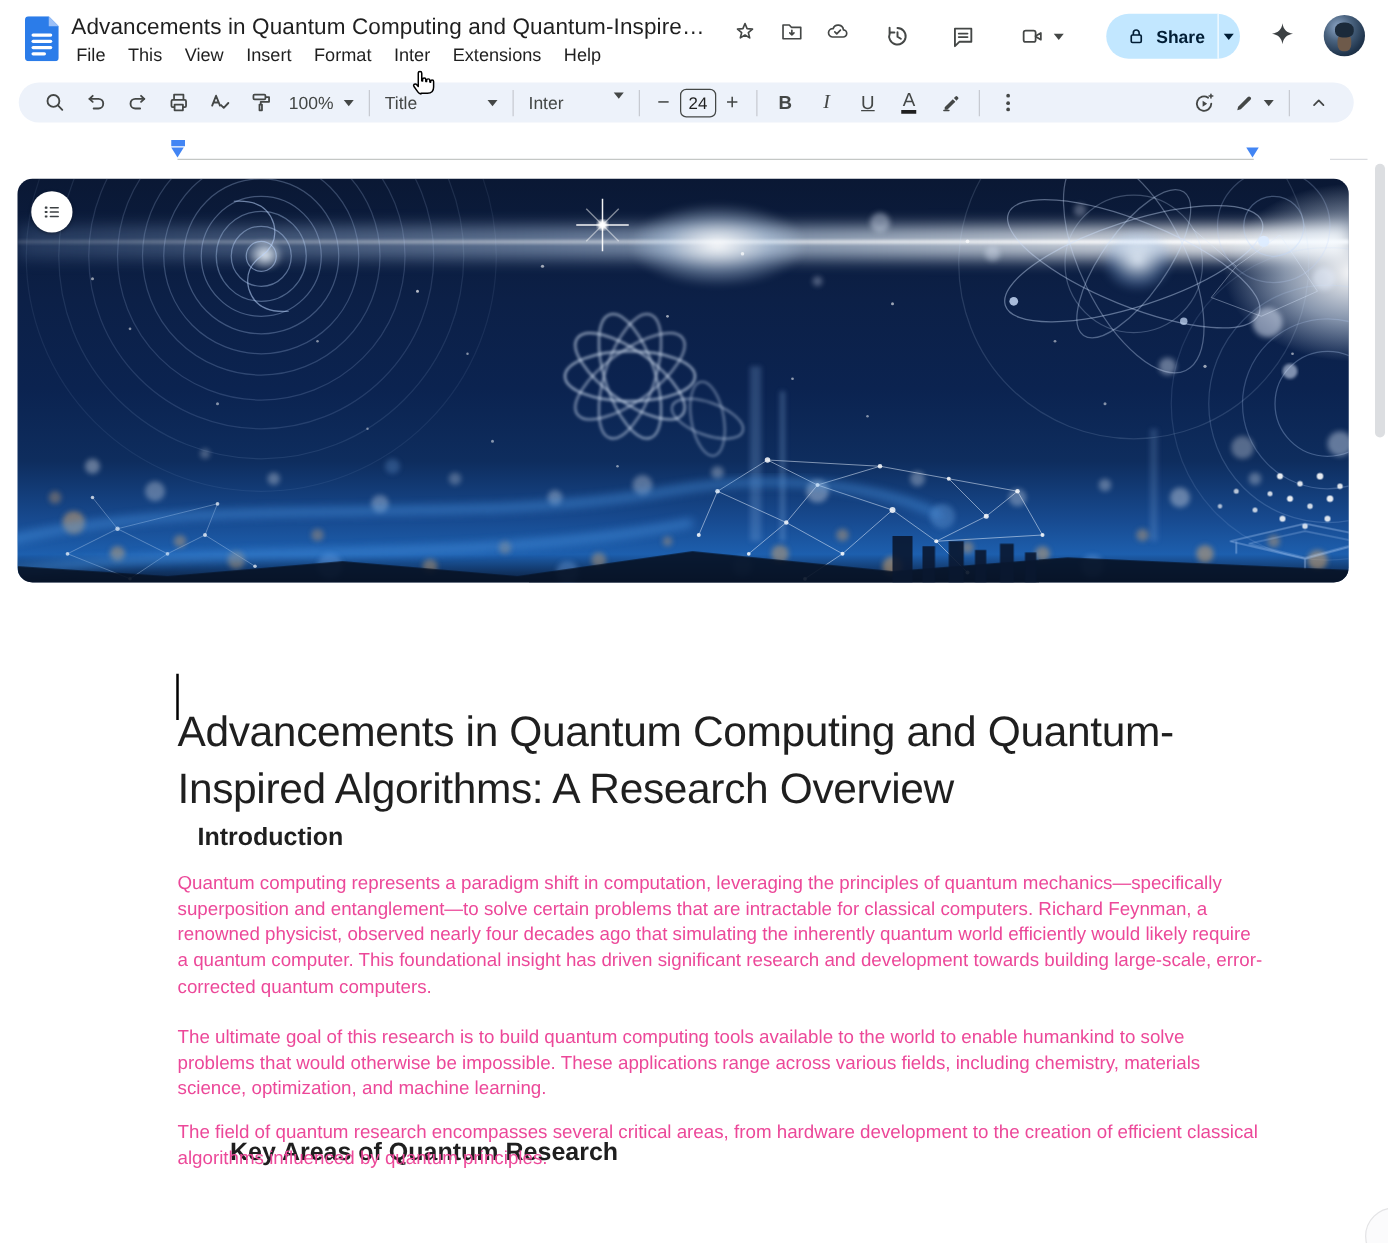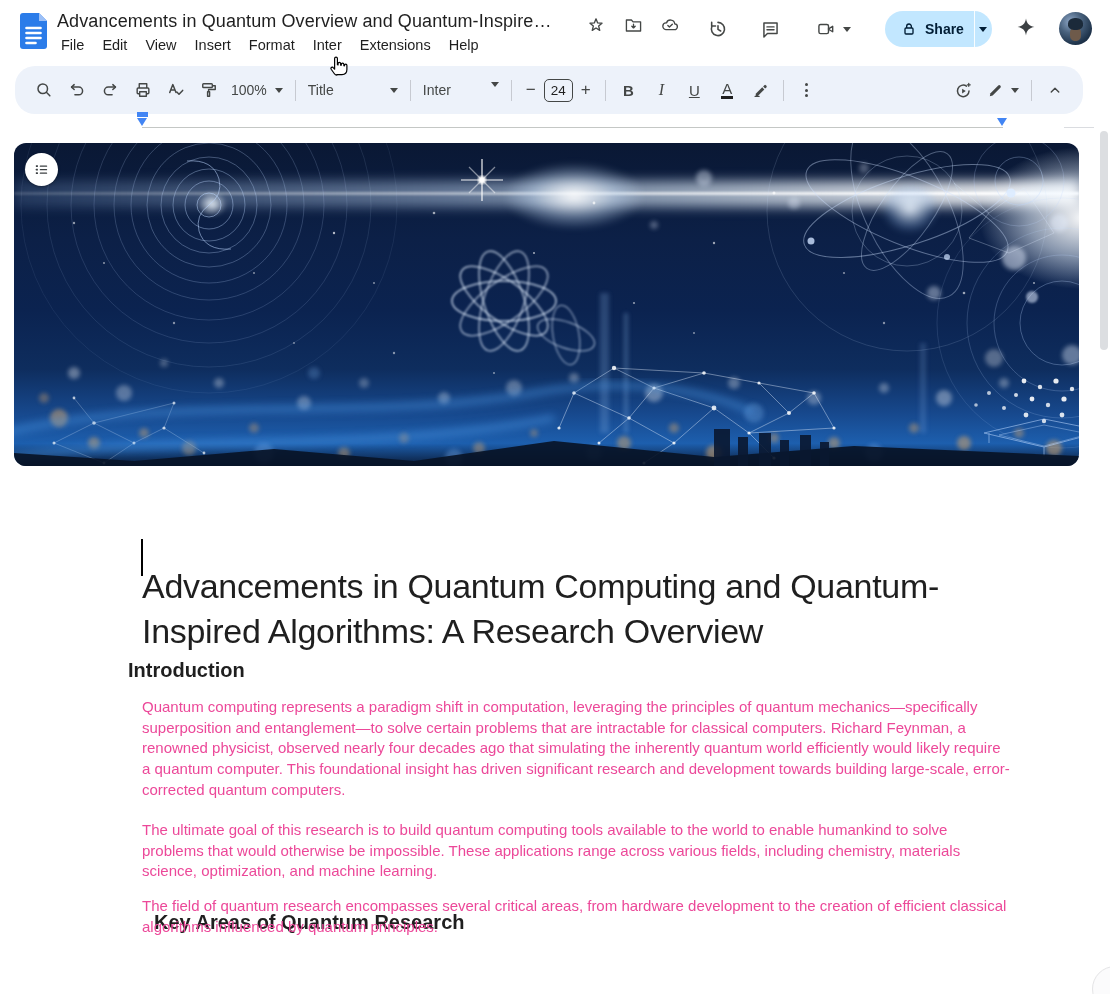--- a/index.html
+++ b/index.html
@@ -33,21 +33,21 @@
   #avatar::after { content:""; position:absolute; left:9px; top:6px; width:15px; height:12px;
     background:#1b2a3a; border-radius:45% 45% 40% 40%; }
   #avatar::before { content:""; position:absolute; left:11px; top:15px; width:11px; height:14px;
     background:#6e5a4a; border-radius:40%; }
 
   
   .tri-down { width:0; height:0; border-left:4.5px solid transparent; border-right:4.5px solid transparent;
     border-top:5.5px solid #444746; }
 
   
-  #toolbar { position:absolute; left:15px; top:66px; width:1068px; height:48px; background:#edf2fa;
+  #toolbar { position:absolute; left:15px; top:66px; width:1068px; height:32px; background:#edf2fa;
     border-radius:20px; display:flex; align-items:center; padding:0 12px; }
   .tbtn { width:30px; height:28px; border-radius:6px; display:flex; align-items:center;
     justify-content:center; cursor:pointer; flex:0 0 auto; margin:0 1.5px; }
   .tsep { width:1px; height:21px; background:#c7cad1; margin:0 6px; flex:0 0 auto; }
   .tlabel { font-size:14px; color:#444746; }
   #zoom-select { display:flex; align-items:center; gap:8px; padding:0 6px; cursor:pointer; }
   #style-select { display:flex; align-items:center; width:102px; padding:0 6px; cursor:pointer; }
   #style-select .tlabel { flex:1; }
   #font-select { display:flex; width:88px; padding:0 6px; cursor:pointer; }
   #font-select .tlabel { flex:1; }
@@ -96,21 +96,21 @@
 
   
   #outline-btn { position:absolute; left:25px; top:153px; width:33px; height:33px; border-radius:50%;
     background:#fff; box-shadow:0 1px 3px rgba(0,0,0,.35); display:flex; align-items:center;
     justify-content:center; cursor:pointer; z-index:6; }
 
   
   #page-title { position:absolute; left:142px; top:564px; width:880px; font-size:34px; line-height:45px;
     font-weight:500; color:#1f1f1f; letter-spacing:-0.3px; }
   #caret { position:absolute; left:141px; top:539px; width:1.8px; height:37px; background:#000; }
-  .h2 { position:absolute; left:128px; font-size:20px; font-weight:bold; color:#1f1f1f; letter-spacing:0; }
+  .h2 { position:absolute; left:158px; font-size:20px; font-weight:bold; color:#1f1f1f; letter-spacing:0; }
   #h2-intro { top:659px; }
   #h2-key { top:911px;margin-left:26px; }
   .para { position:absolute; left:142px; width:868px; font-size:15px; line-height:20.7px; color:#ec4899; }
   #para-1 { top:697px; }
   #para-2 { top:820px; }
   #para-3 { top:896px; }
 
   
   #scroll-thumb { position:absolute; left:1100px; top:131px; width:8px; height:219px; border-radius:4px;
     background:#dcdee1; cursor:pointer; }
@@ -128,25 +128,25 @@
       <path d="M19 0 l8 8 h-8 z" fill="#9cc0f7"></path>
       <g stroke="#fff" stroke-width="2.6" stroke-linecap="round">
         <line x1="6.5" y1="15" x2="20.5" y2="15"></line>
         <line x1="6.5" y1="20" x2="20.5" y2="20"></line>
         <line x1="6.5" y1="25" x2="20.5" y2="25"></line>
         <line x1="6.5" y1="30" x2="15.5" y2="30"></line>
       </g>
     </svg>
   </div>
 
-  <div id="doc-title">Advancements in Quantum Overview and Quantum-Inspire…</div>
+  <div id="doc-title">Advancements in Quantum Computing and Quantum-Inspire…</div>
 
   <div id="menubar">
     <span class="menu-item">File</span>
-    <span class="menu-item">Edit</span>
+    <span class="menu-item">This</span>
     <span class="menu-item">View</span>
     <span class="menu-item">Insert</span>
     <span class="menu-item">Format</span>
     <span class="menu-item">Inter</span>
     <span class="menu-item">Extensions</span>
     <span class="menu-item">Help</span>
   </div>
 
   <div id="top-actions-1">
     <div class="icon-btn">

